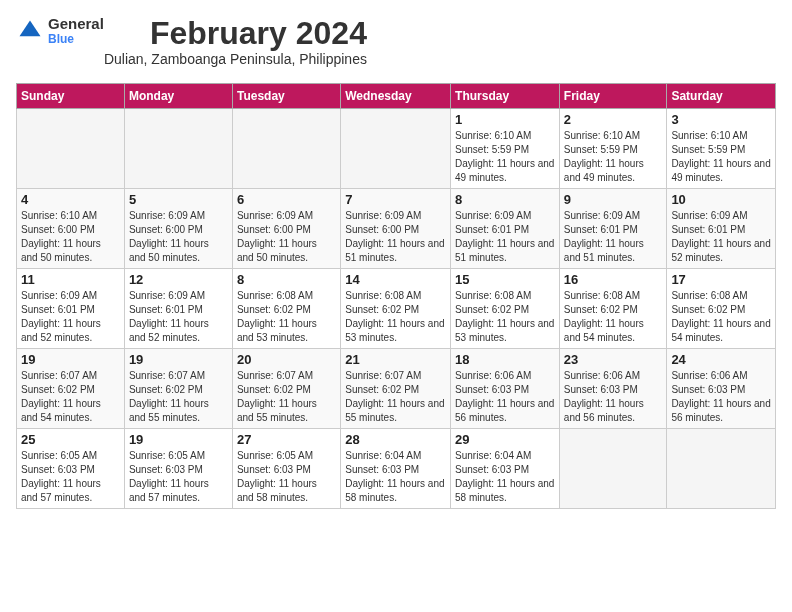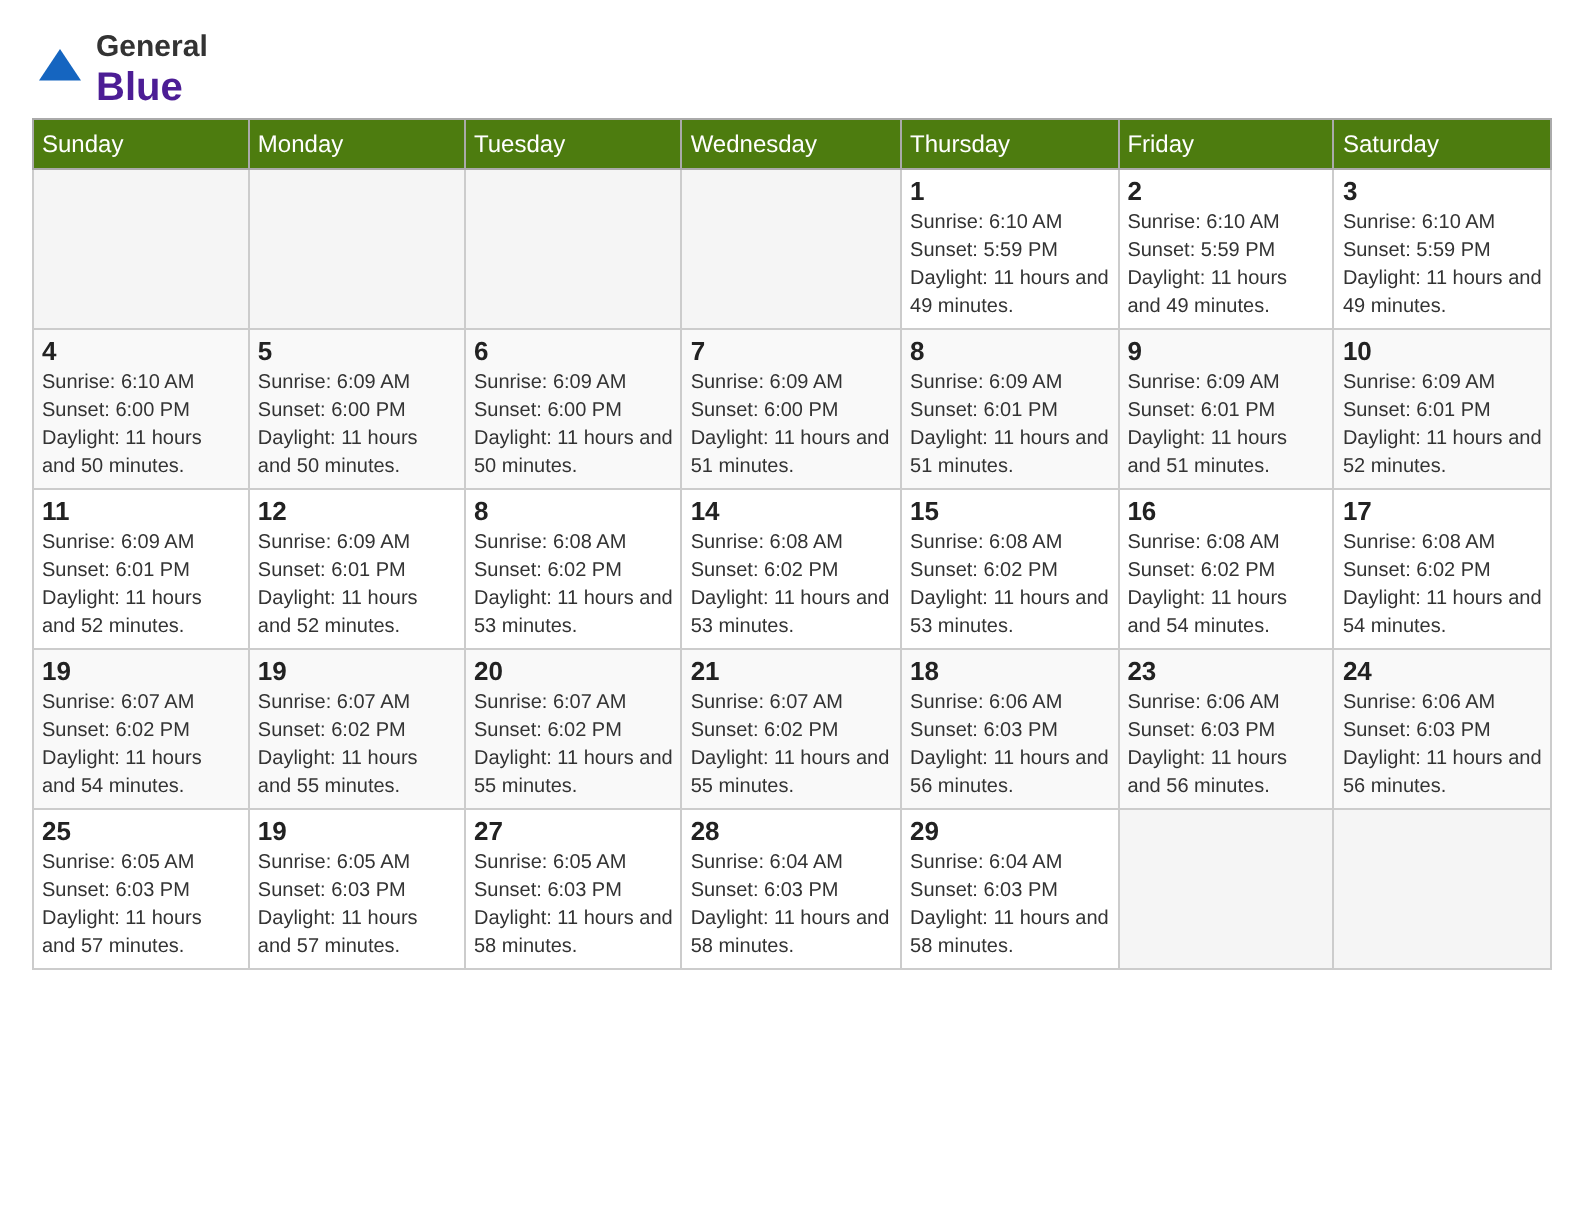--- a/index.html
+++ b/index.html
@@ -7,41 +7,41 @@
       font-family: Arial, sans-serif;
       background: #fff;
       width: 792px;
       min-height: 612px;
       padding: 16px;
     }
     .header-area {
       display: flex;
       justify-content: flex-start;
       align-items: flex-start;
-      margin-bottom: 4px;
+      margin-bottom: 16px;
     }
     .logo {
       display: flex;
       align-items: center;
       gap: 4px;
     }
     .logo-text {
       display: flex;
       flex-direction: column;
       line-height: 1.1;
     }
     .logo-general {
       font-size: 15px;
       font-weight: bold;
       color: #333;
     }
     .logo-blue {
-      font-size: 20px;
-      font-weight: bold;
-      color: #4c1d95;
+      font-size: 12px;
+      font-weight: bold;
+      color: #3b82f6;
     }
     .logo-icon {
       width: 28px;
       height: 28px;
     }
     .title-block {
       text-align: right;
     }
     .cal-title {
       font-size: 32px;
@@ -52,26 +52,26 @@
     .cal-subtitle {
       font-size: 14px;
       color: #333;
     }
     table {
       width: 100%;
       border-collapse: collapse;
       font-size: 11px;
     }
     thead tr th {
-      background: #4d7c0f;
+      background: #be185d;
       color: #fff;
       padding: 5px 4px;
       text-align: left;
       font-size: 12px;
-      font-weight: normal;
+      font-weight: bold;
       border: 1px solid #aaa;
     }
     tbody tr td {
       border: 1px solid #ccc;
       vertical-align: top;
       padding: 3px 4px;
       height: 80px;
       width: 113px;
       background: #fff;
     }
@@ -101,20 +101,22 @@
   <div class="logo">
     <svg class="logo-icon" viewBox="0 0 32 32">
       <polygon points="16,4 28,22 4,22" fill="#1565c0"></polygon>
     </svg>
     <div class="logo-text">
       <span class="logo-general">General</span>
       <span class="logo-blue">Blue</span>
     </div>
   </div>
   <div class="title-block">
+    <div class="cal-title">February 2024</div>
+    <div class="cal-subtitle">Dulian, Zamboanga Peninsula, Philippines</div>
   </div>
 </div>
 
 <table>
   <thead>
     <tr>
     <th>Sunday</th>
         <th>Monday</th>
         <th>Tuesday</th>
         <th>Wednesday</th>

